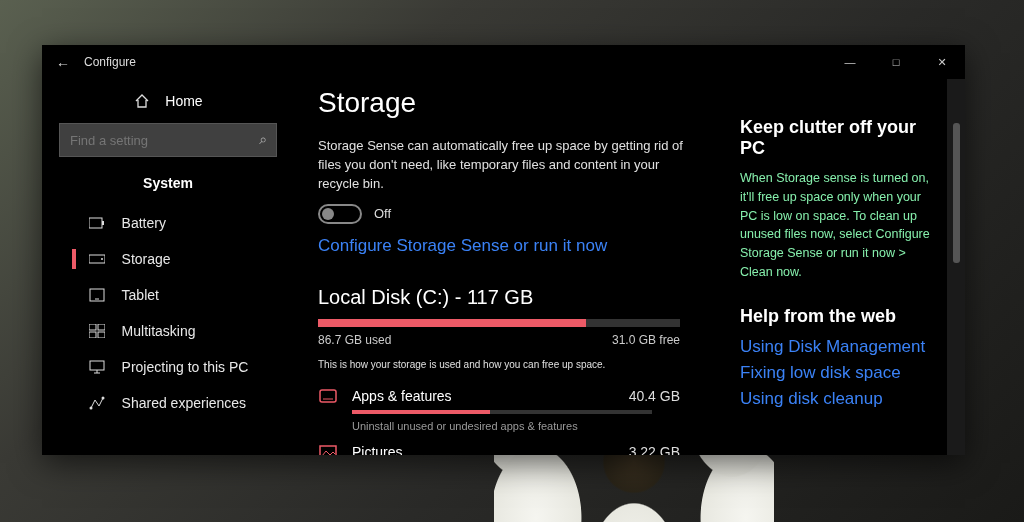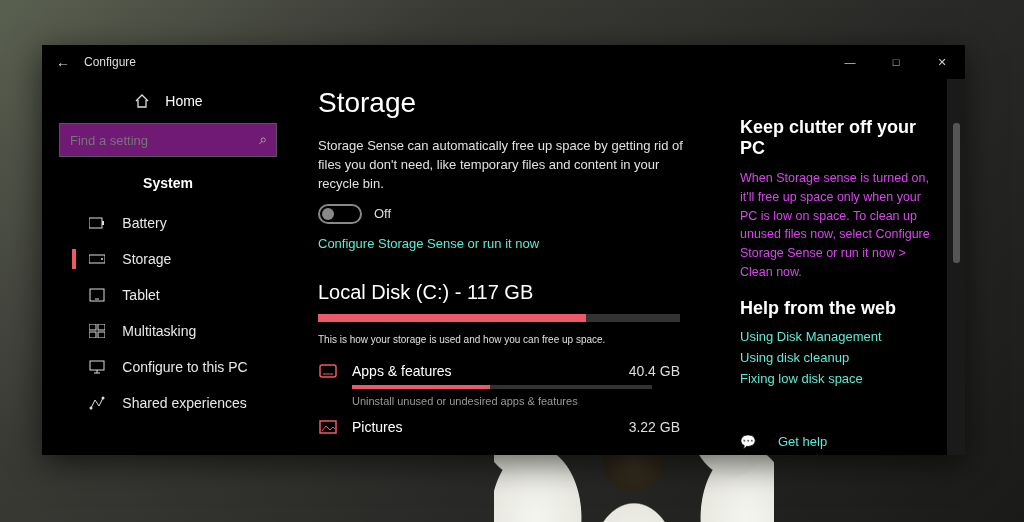--- a/index.html
+++ b/index.html
@@ -49,57 +49,57 @@
   .titlebar .back { width: 28px; font-size: 14px; cursor: pointer; }
   .titlebar .spacer { flex: 1; }
   .winbtn { width: 46px; height: 34px; display:flex; align-items:center; justify-content:center; font-size: 11px; color:#ccc; cursor:pointer; }
   .body { flex: 1; display: flex; overflow: hidden; }
   .sidebar { width: 252px; padding: 8px 0 0 0; display:flex; flex-direction:column;align-items:center; }
   .home-row { display:flex; align-items:center; gap:14px; padding: 6px 16px 14px 16px; font-size:14px; }
   .home-row .ic { width:18px; display:flex; justify-content:center; }
   .searchwrap { margin: 0 14px 14px 14px; }
   .search {
     width: 100%; height: 34px;
-    background: #701a75; border: 1px solid #555;
+    background: #404040; border: 1px solid #555;
     color: #aaa; padding: 0 30px 0 10px;
     font-size: 13px;
     position: relative;
   }
   .searchbox { position: relative; }
   .searchbox .sicon { position:absolute; right:10px; top:8px; color:#aaa; font-size:14px; }
   .section-label { font-weight: 600; font-size: 14px; padding: 4px 16px 14px 16px; }
   .navlist { display:flex; flex-direction:column; }
   .navitem { display:flex; align-items:center; gap:16px; padding: 10px 16px; font-size:14px; color:#e8e8e8; cursor:pointer; position:relative; }
   .navitem.sel::before { content:""; position:absolute; left:0; top:8px; bottom:8px; width:4px; background:#ed5a67; }
   .navitem .nic { width:18px; display:flex; justify-content:center; font-size:15px; color:#ddd; }
   .main { flex:1; padding: 8px 0 0 24px; display:flex; gap: 44px; overflow:hidden; }
   .content { width: 378px; overflow-y:auto; scrollbar-width:none; padding-bottom:20px; }
   .aside { width: 210px; padding-top: 30px; padding-right: 10px; }
   h1 { font-size: 28px; font-weight: 400; margin-bottom: 18px; }
   .desc { font-size: 13px; color: #e0e0e0; line-height: 1.45; margin-bottom: 10px; }
   .toggle-row { display:flex; align-items:center; gap:12px; margin: 6px 0 12px 0; }
   .toggle { width:44px; height:20px; border:2px solid #888; border-radius:10px; position:relative; cursor:pointer; }
   .toggle .knob { width:12px; height:12px; border-radius:50%; background:#888; position:absolute; left:2px; top:2px; }
   .toggle-label { font-size:13px; color:#ddd; }
-  .link { color:#5eead4; font-size:13px; cursor:pointer; display:block; margin-bottom:6px; }
+  .link { color:#3b82f6; font-size:17px; cursor:pointer; display:block; margin-bottom:6px; }
   .disk-title { font-size:20px; font-weight:400; margin-top: 30px; margin-bottom:10px; }
   .bar { width:362px; height:8px; background:#333; position:relative; }
   .bar .fill { height:100%; background:#ed5a67; }
   .bar-meta { display:flex; justify-content:space-between; font-size:12px; color:#ccc; margin-top:6px; width:362px; }
   .sub { font-size:10px; color:#e0e0e0; margin:12px 0; }
   .cat { width:362px; padding: 6px 0; }
   .cat-row1 { display:flex; align-items:center; gap:14px; }
   .cat-ic { width:20px; display:flex; justify-content:center; color:#ed5a67; font-size:16px; }
   .cat-name { flex:1; font-size:14px; }
   .cat-size { font-size:14px; color:#ddd; }
   .cat-bar { margin-left:34px; width:300px; height:4px; background:#333; margin-top:6px; }
   .cat-bar .cfill { height:100%; background:#ed5a67; }
   .cat-tip { margin-left:34px; font-size:11px; color:#999; margin-top:6px; }
   .aside h3 { font-size:18px; font-weight:600; margin-bottom:10px; }
-  .aside p { font-size:12.5px; color:#d946ef; line-height:1.5; margin-bottom:16px; }
+  .aside p { font-size:12.5px; color:#86efac; line-height:1.5; margin-bottom:24px; }
   .help-row { display:flex; align-items:center; gap:14px; margin: 10px 0; font-size:13px; }
   .help-row .hic { width:16px; color:#ddd; }
   .scroll-edge { position:absolute; right:0; top:34px; bottom:0; width:18px; background:#1a1a1a; }
   .scroll-thumb { position:absolute; right:5px; top:44px; width:7px; height:140px; background:#555; border-radius:3px; }
 </style>
 </head>
 <body>
 
 <div class="flower"></div>
 
@@ -169,21 +169,21 @@
             <span>Multitasking</span>
           </div>
           <div class="navitem">
             <span class="nic">
               <svg width="16" height="14" viewBox="0 0 16 14">
                 <rect x="1" y="1" width="14" height="9" stroke="#ddd" fill="none"></rect>
                 <line x1="5" y1="13" x2="11" y2="13" stroke="#ddd"></line>
                 <line x1="8" y1="10" x2="8" y2="13" stroke="#ddd"></line>
               </svg>
             </span>
-            <span>Configure to this PC</span>
+            <span>Projecting to this PC</span>
           </div>
           <div class="navitem">
             <span class="nic">
               <svg width="16" height="14" viewBox="0 0 16 14">
                 <path d="M2 12 L6 4 L10 10 L14 2" stroke="#ddd" fill="none"></path>
                 <circle cx="2" cy="12" r="1.5" fill="#ddd"></circle>
                 <circle cx="14" cy="2" r="1.5" fill="#ddd"></circle>
               </svg>
             </span>
             <span>Shared experiences</span>
@@ -200,20 +200,24 @@
               <div class="knob"></div>
             </div>
           <span class="toggle-label">Off</span>
         </div>
         <span class="link">Configure Storage Sense or run it now</span>
 
         <div class="disk-title">Local Disk (C:) - 117 GB</div>
         <div class="bar">
             <div class="fill" id="diskfill" style="width: 74%;"></div>
           </div>
+        <div class="bar-meta">
+          <span>86.7 GB used</span>
+          <span>31.0 GB free</span>
+        </div>
         <p class="sub">This is how your storage is used and how you can free up space.</p>
         <div id="cats">
             <div class="cat">
               <div class="cat-row1">
                 <span class="cat-ic">
                   <svg width="18" height="14" viewBox="0 0 18 14">
                     <rect x="1" y="1" width="16" height="12" rx="2" stroke="#ed5a67" fill="none" stroke-width="1.5"></rect>
                     <line x1="4" y1="10" x2="14" y2="10" stroke="#ed5a67"></line>
                   </svg>
                 </span>
@@ -239,22 +243,22 @@
             </div>
           </div>
       </div>
 
       <div class="aside">
         <h3>Keep clutter off your PC</h3>
         <p>When Storage sense is turned on, it'll free up space only when your PC is low on space. To clean up unused files now, select Configure Storage Sense or run it now &gt; Clean now.</p>
         <h3>Help from the web</h3>
         <div id="weblinks">
             <span class="link">Using Disk Management</span>
+            <span class="link">Fixing low disk space</span>
             <span class="link">Using disk cleanup</span>
-            <span class="link">Fixing low disk space</span>
           </div>
         <div style="height:24px"></div>
         <div class="help-row">
           <span class="hic">💬</span>
           <span class="link" style="margin:8px">Get help</span>
         </div>
         <div class="help-row">
           <span class="hic">👤</span>
           <span class="link" style="margin:0">Give feedback</span>
         </div>

